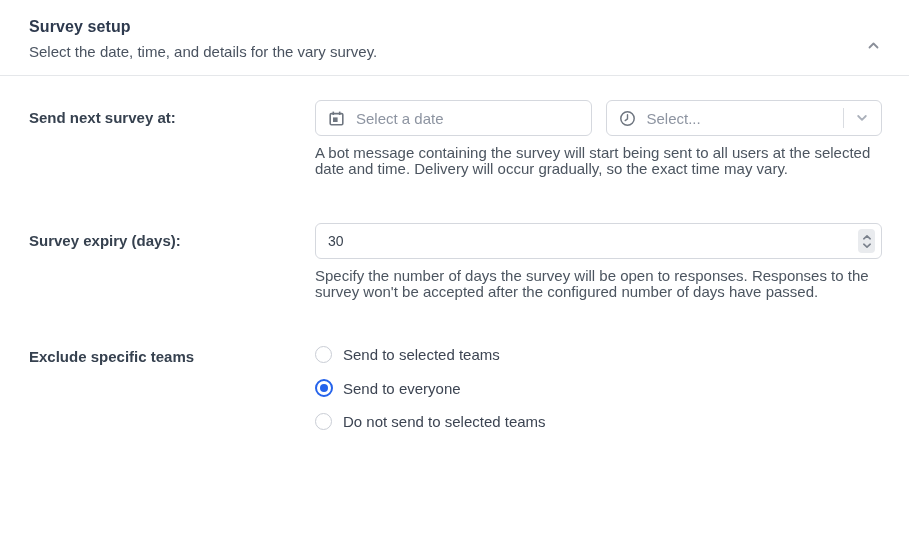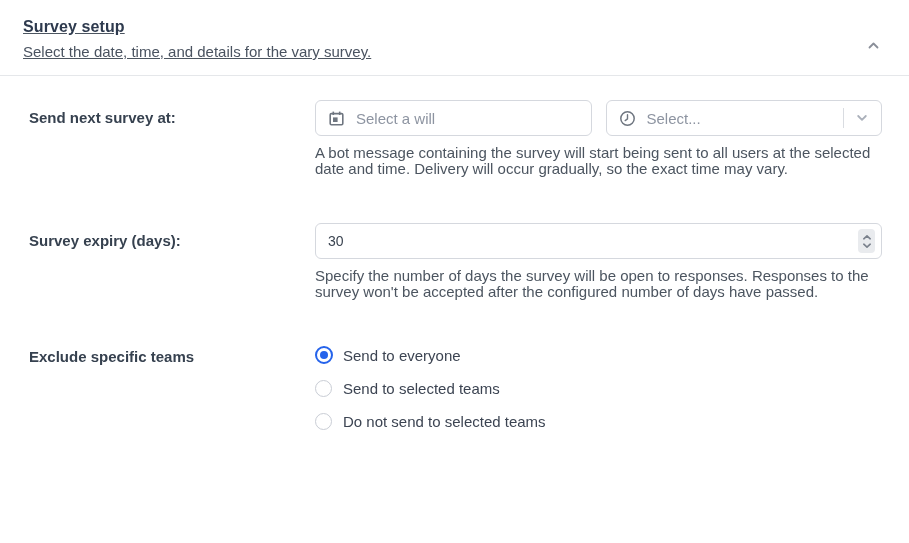--- a/index.html
+++ b/index.html
@@ -8,22 +8,21 @@
     font-family: "Liberation Sans", "DejaVu Sans", sans-serif;
     width: 909px; height: 543px;
     color: #4c5560;
     overflow: hidden;
   }
   .panel { width: 909px; height: 543px; background: #fff; position: relative; }
 
   
   .header {
     display: flex; align-items: flex-start; justify-content: space-between;
-    padding: 18px 22px 0 23px;
-    text-decoration: underline;
+    padding: 18px 22px 0 29px;
   }
   .header-title {
     font-size: 16px; font-weight: 700; color: #2e3a4e;
     letter-spacing: .1px;
   }
   .header-subtitle {
     font-size: 15px; color: #4a5360; margin-top: 7px;
   }
   .collapse-btn {
     background: none; border: none; cursor: pointer;
@@ -134,21 +133,21 @@
 
           <div class="input-box date-input">
             <span class="input-icon">
               <svg width="17" height="17" viewBox="0 0 17 17" fill="none">
                 <rect x="2.2" y="3.6" width="12.6" height="11.2" rx="1.2" stroke="#6f7680" stroke-width="1.6"></rect>
                 <line x1="5.3" y1="1.6" x2="5.3" y2="5" stroke="#6f7680" stroke-width="1.6"></line>
                 <line x1="11.7" y1="1.6" x2="11.7" y2="5" stroke="#6f7680" stroke-width="1.6"></line>
                 <rect x="5" y="7.4" width="4.6" height="4.6" fill="#6f7680"></rect>
               </svg>
             </span>
-            <span class="placeholder">Select a will</span>
+            <span class="placeholder">Select a date</span>
           </div>
 
           <div class="input-box time-select">
             <span class="input-icon">
               <svg width="17" height="17" viewBox="0 0 17 17" fill="none">
                 <circle cx="8.5" cy="8.5" r="6.7" stroke="#6f7680" stroke-width="1.5"></circle>
                 <polyline points="8.5,4.8 8.5,8.9 6.2,10.6" stroke="#6f7680" stroke-width="1.4" stroke-linecap="round" stroke-linejoin="round"></polyline>
               </svg>
             </span>
             <span class="placeholder">Select...</span>
@@ -185,32 +184,32 @@
         </div>
         <div class="help-text">Specify the number of days the survey will be open to responses. Responses to the survey won't be accepted after the configured number of days have passed.</div>
       </div>
     </div>
 
     <div class="form-row">
       <div class="row-label top">Exclude specific teams</div>
       <div class="row-fields">
         <div class="radio-group">
 
+          <label class="radio-option">
+            <span class="radio-circle"></span>
+            <span class="radio-label">Send to selected teams</span>
+          </label>
+
           <label class="radio-option checked">
             <span class="radio-circle"></span>
             <span class="radio-label">Send to everyone</span>
           </label>
 
           <label class="radio-option">
             <span class="radio-circle"></span>
-            <span class="radio-label">Send to selected teams</span>
-          </label>
-
-          <label class="radio-option">
-            <span class="radio-circle"></span>
             <span class="radio-label">Do not send to selected teams</span>
           </label>
 
         </div>
       </div>
     </div>
 
   </div>
 </div>
 

